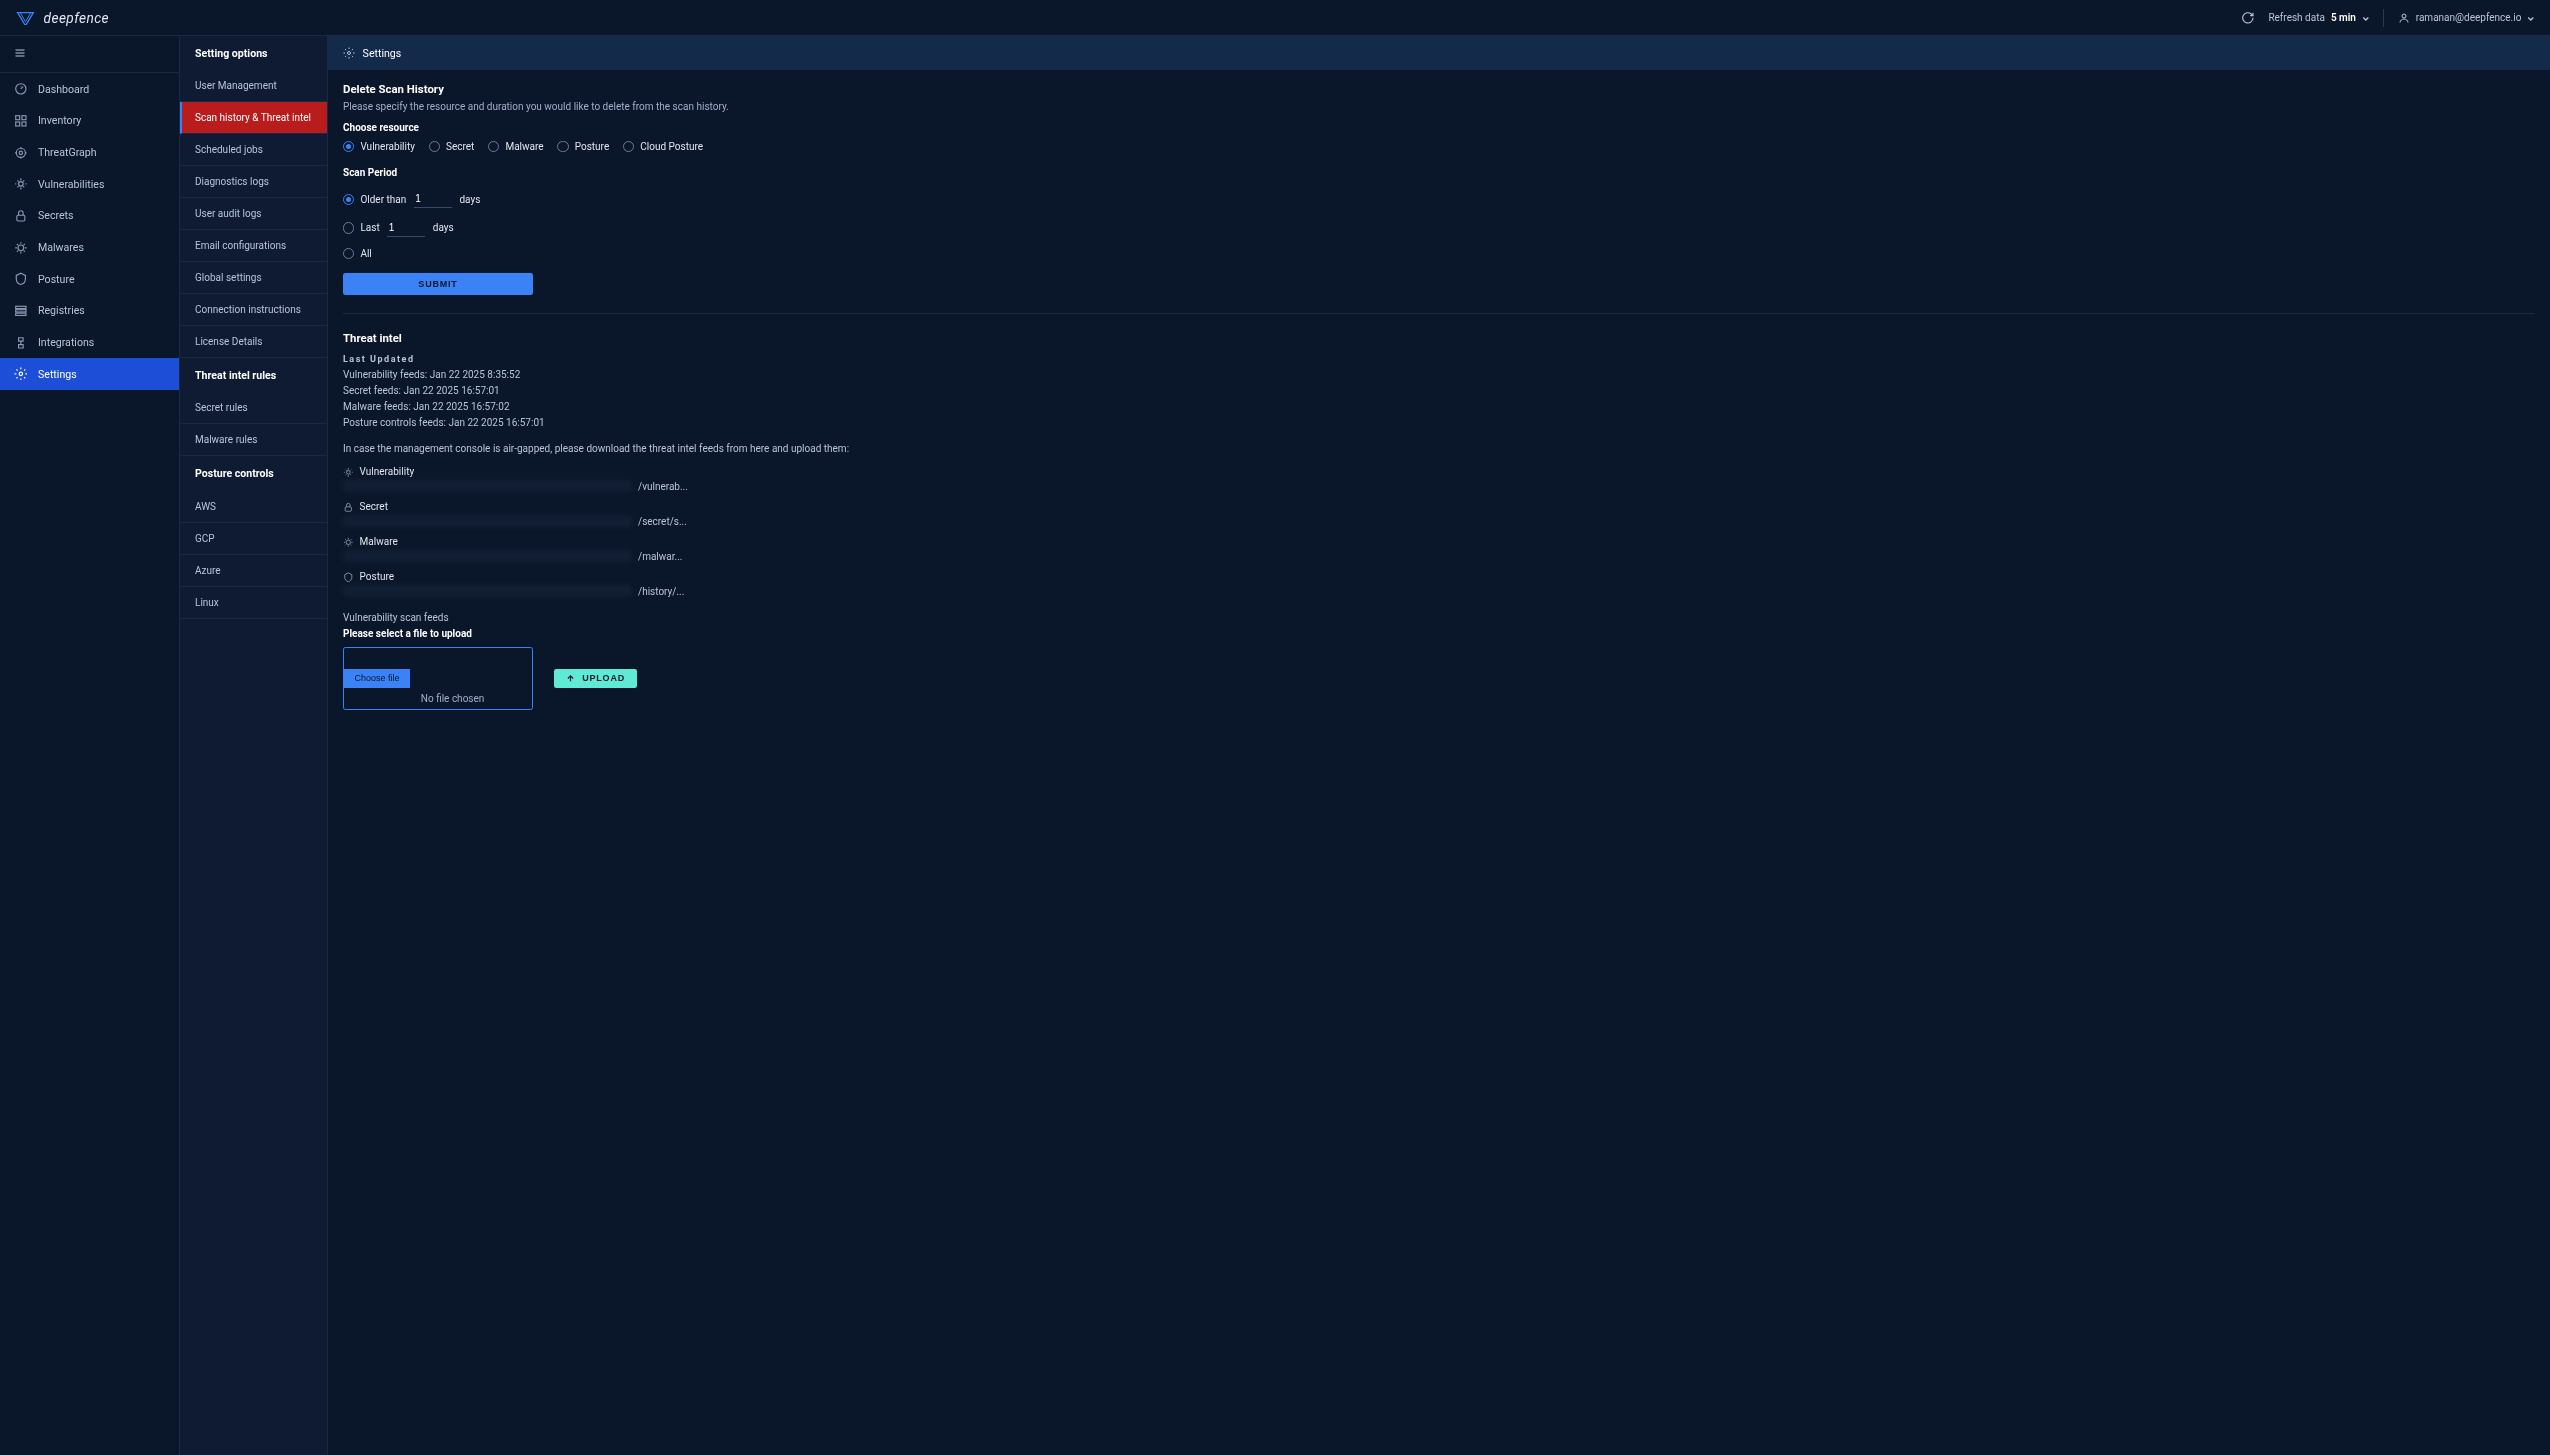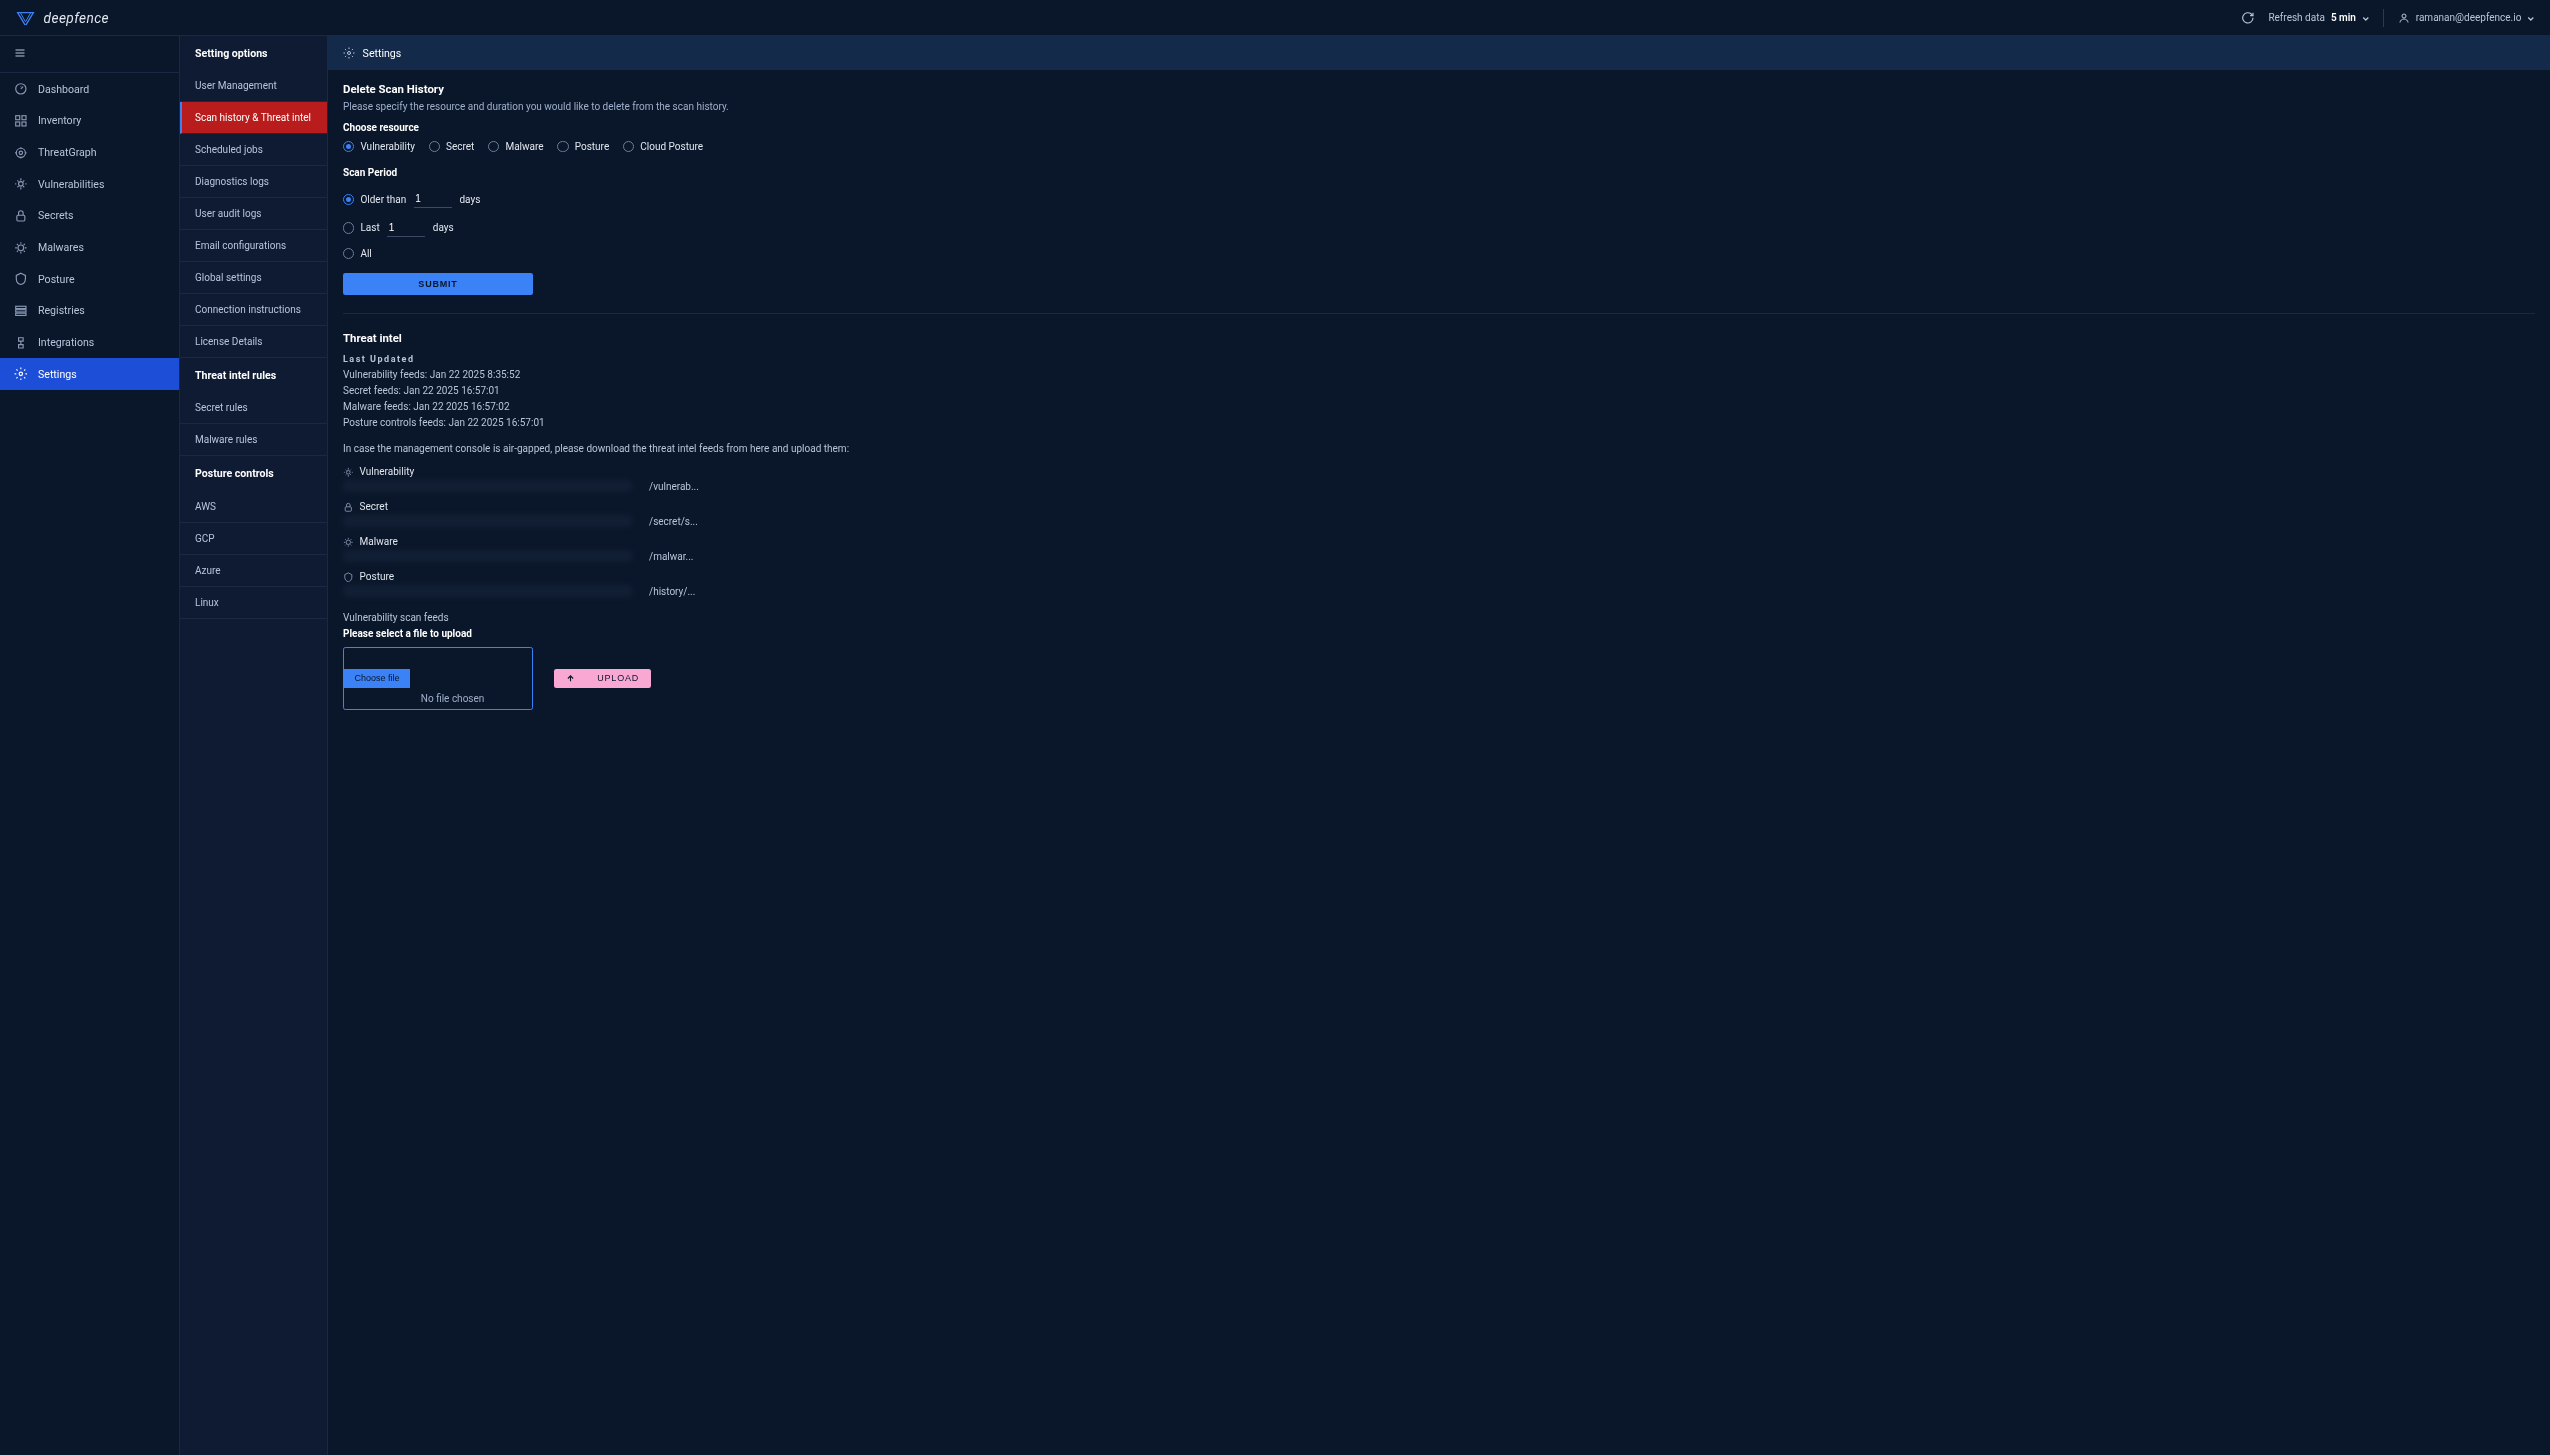--- a/index.html
+++ b/index.html
@@ -153,42 +153,42 @@
 .feed-block { margin-bottom: 9px; }
 .feed-block-title { display: flex; align-items: center; gap: 6px; font-size: 10px; color: #e1e7ef; margin-bottom: 3px; }
 .feed-url-row { display: flex; align-items: center; gap: 6px; }
 .feed-blur {
   width: 289px; height: 12px;
   background: linear-gradient(90deg, #1a2942 0%, #1a2942 100%);
   filter: blur(3px);
   opacity: 0.5;
   border-radius: 1.5px;
 }
-.feed-tail { font-size: 10px; color: #b8c4d9; margin-left: 11px; }
+.feed-tail { font-size: 10px; color: #b8c4d9; }
 
 .upload-row { display: flex; align-items: center; gap: 21px; margin-top: 7.6px; }
 .file-picker {
   display: flex; align-items: center;
   border: 0.8px solid #3b82f6;
   border-radius: 2.3px;
   overflow: hidden;
 }
 .file-btn {
   background: #3b82f6; color: #0a1629;
   padding: 4.6px 10.6px; font-size: 9px; border: none; cursor: pointer;
 }
 .file-label {
   padding: 4.6px 10.6px; font-size: 10px; color: #9fb0cc; min-width: 122px; margin-top: 41px;
 }
 .upload-btn {
-  background: #f9a8d4; color: #0a1629;
+  background: #5eead4; color: #0a1629;
   border: none; padding: 4.6px 12px;
-  font-size: 9px; font-weight: 400; letter-spacing: 0.8px;
+  font-size: 9px; font-weight: 700; letter-spacing: 0.8px;
   border-radius: 2.3px; cursor: pointer;
-  display: flex; align-items: center; gap: 22px;
+  display: flex; align-items: center; gap: 7px;
 }
 .chevron { width: 7.6px; height: 7.6px; }
 </style>
 </head>
 <body>
 
 <div class="app">
   <div class="topbar">
     <div class="logo-group">
       <span class="logo-icon">

